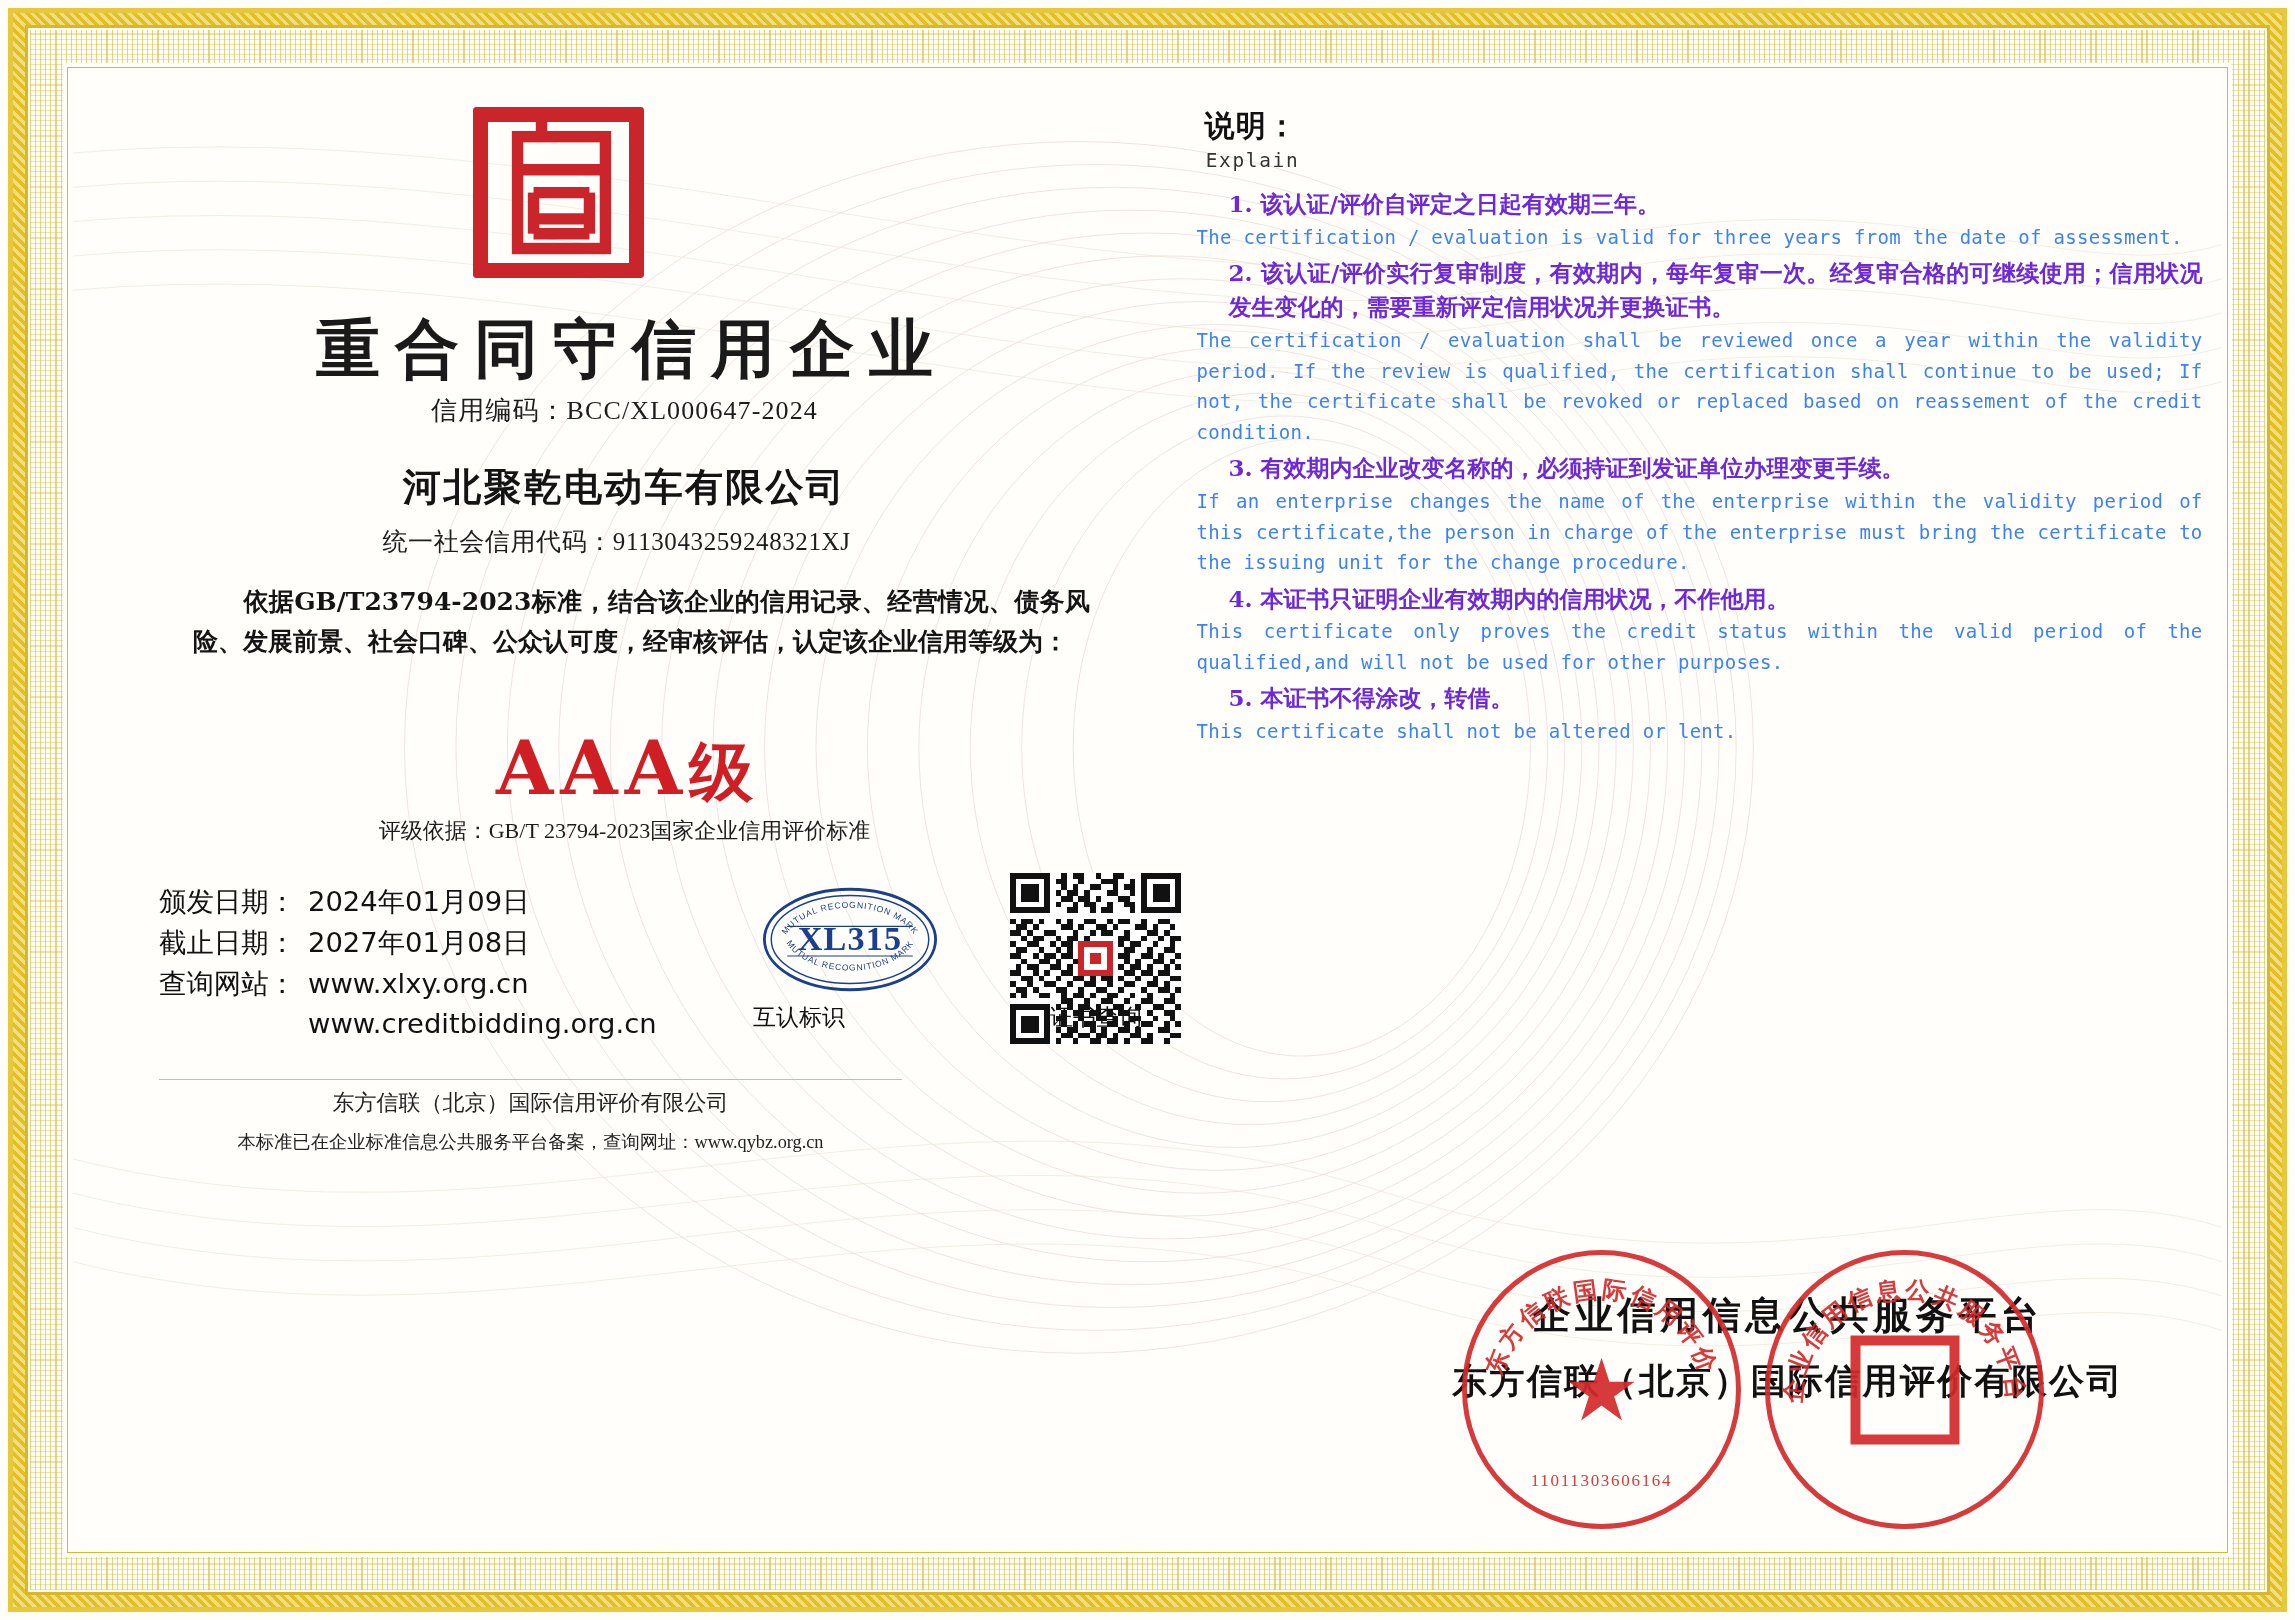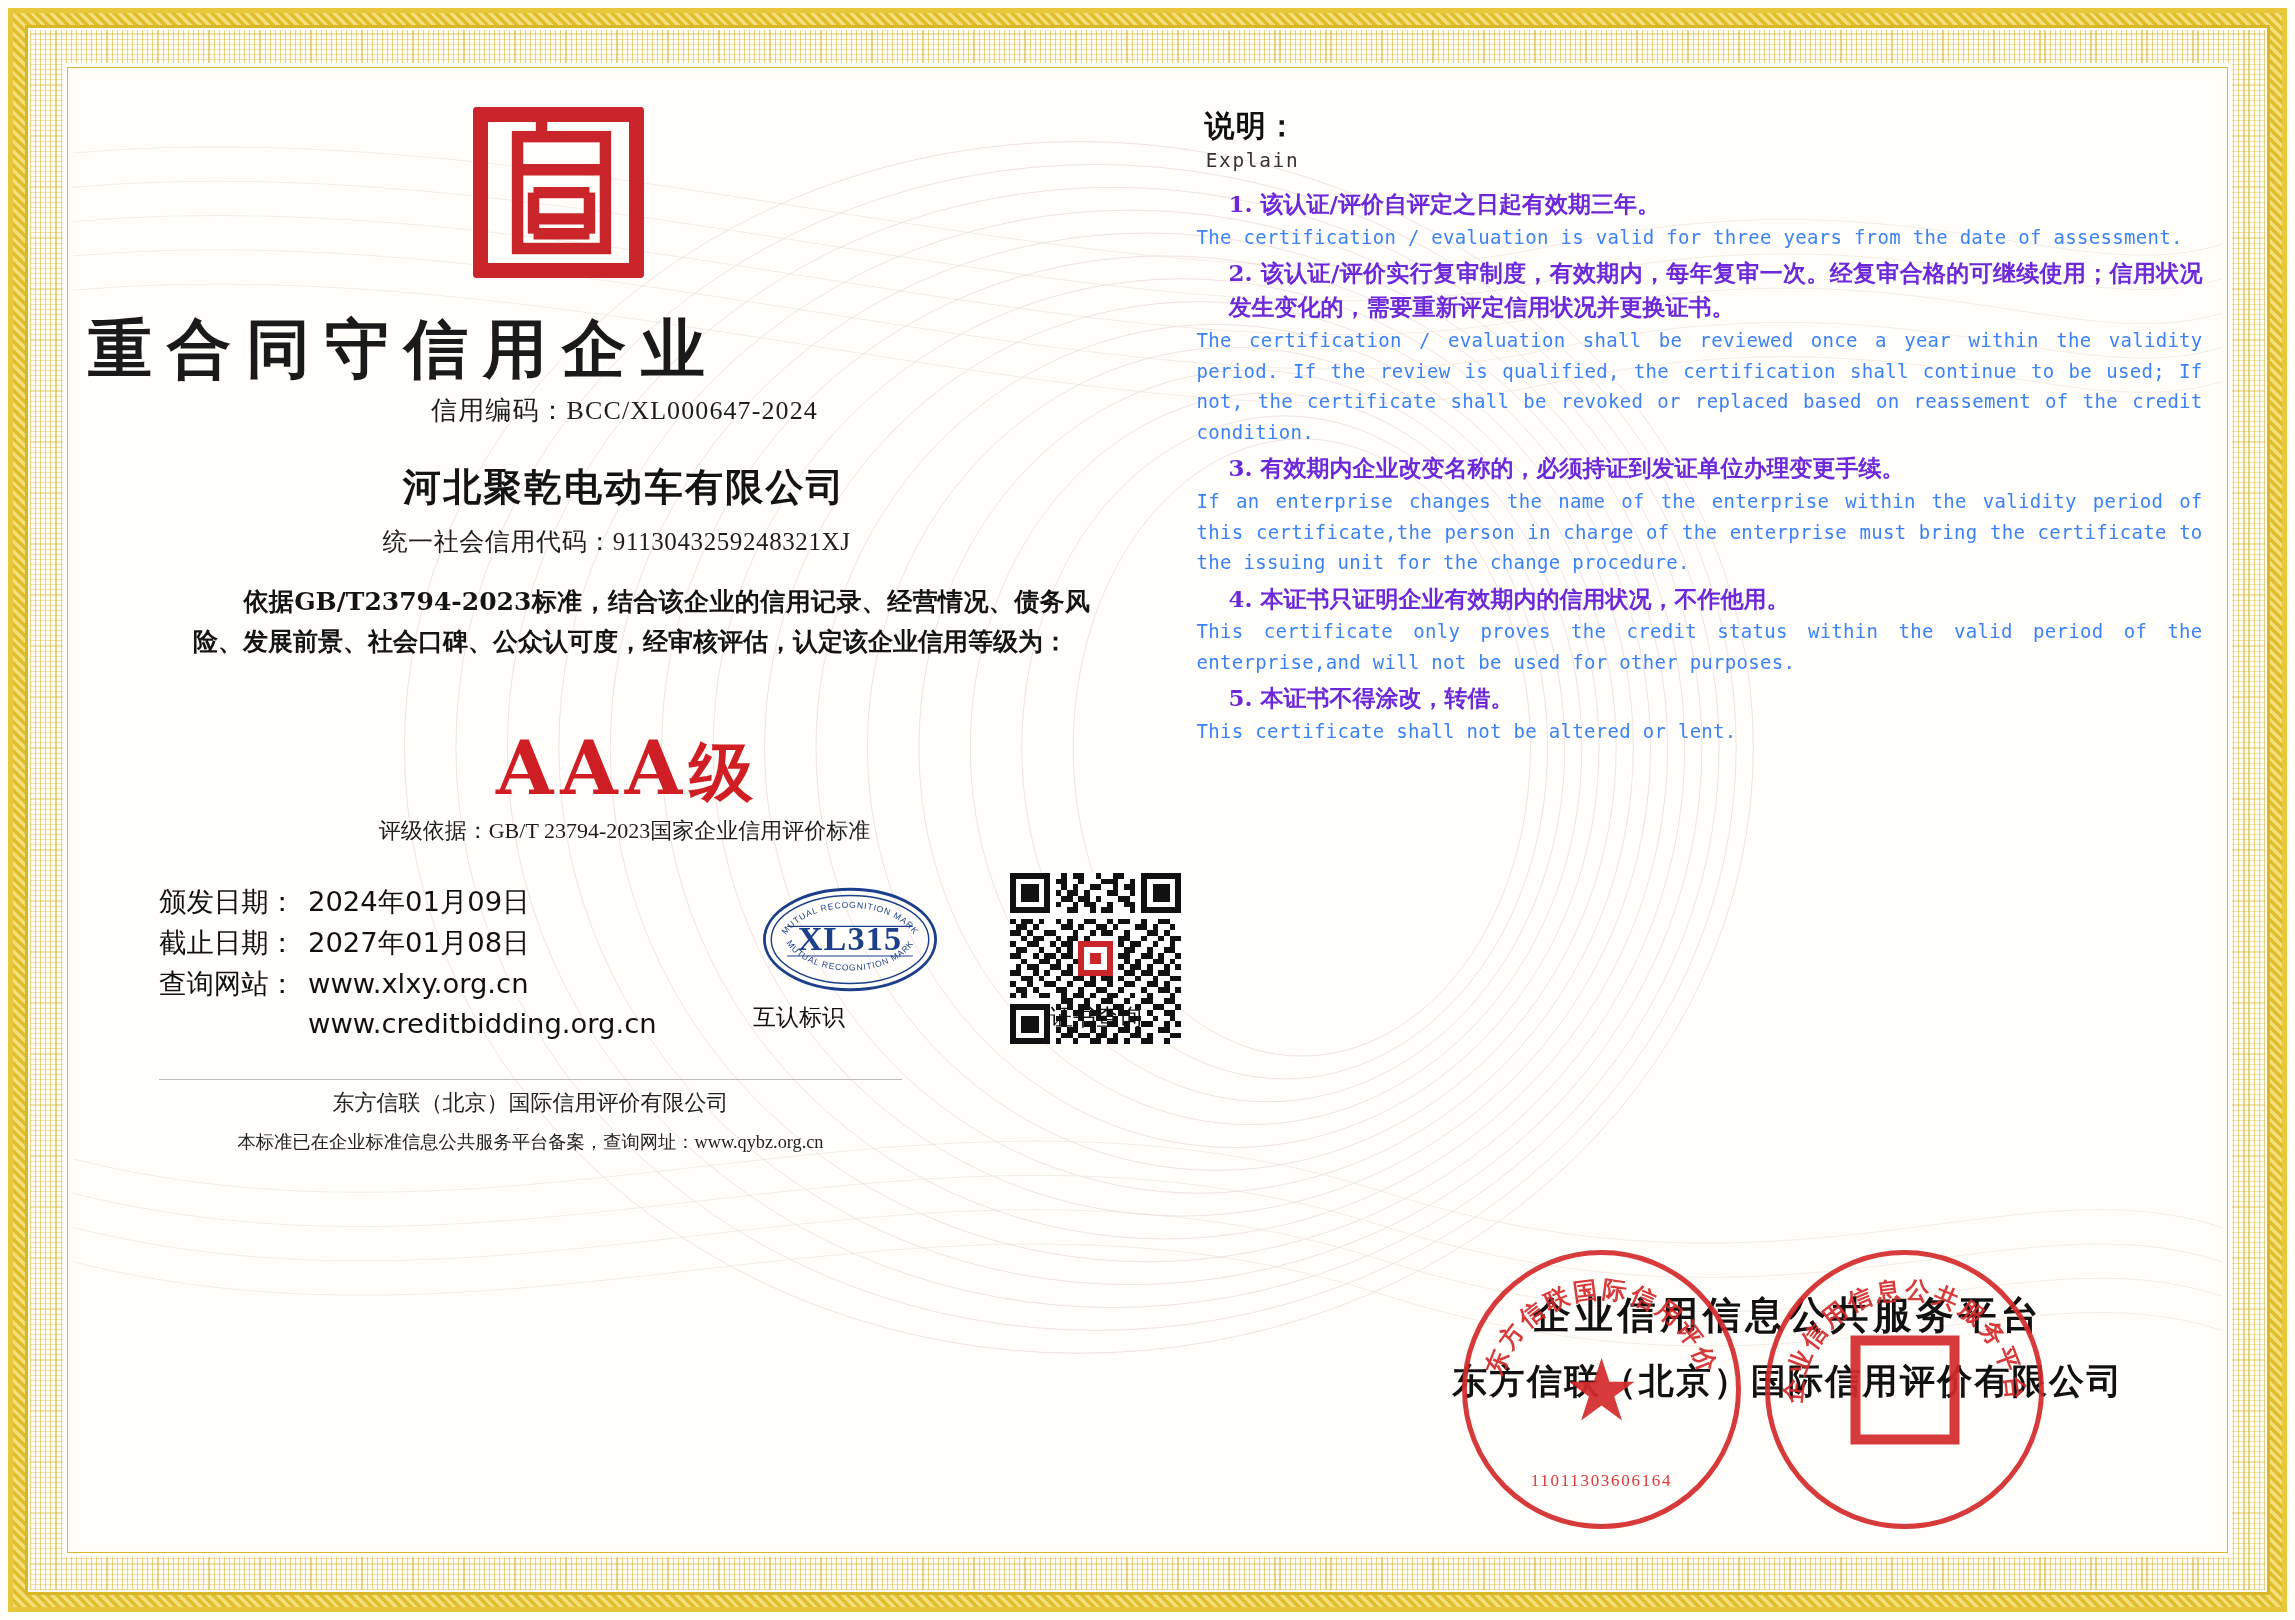--- a/index.html
+++ b/index.html
@@ -57,21 +57,21 @@
 
   
   .logo-wrap{position:absolute;left:377px;top:34px;width:223px;height:194px;}
   .logo-square{
     position:absolute;left:23px;top:0;width:171px;height:171px;
     border:15px solid #c9252b;box-sizing:border-box;border-radius:3.4px;
   }
 
   
   .main-title{
-    position:absolute;left:0;right:0;top:233px;text-align:left;
+    position:absolute;left:0;right:0;top:233px;text-align:center;
     font-family:"DejaVu Serif","Liberation Serif",serif;
     font-weight:bold;font-size:64px;letter-spacing:15px;color:#1a1a1a;
     text-indent:15px;
   }
   .credit-no{
     position:absolute;left:0;right:0;top:320px;text-align:center;
     font-family:"Liberation Serif",serif;font-size:26px;color:#1d1d1d;letter-spacing:1.1px;
   }
   .company{
     position:absolute;left:0;right:0;top:389px;text-align:center;
@@ -540,21 +540,21 @@
         <div class="item">
           <div class="cn">2. 该认证/评价实行复审制度，有效期内，每年复审一次。经复审合格的可继续使用；信用状况发生变化的，需要重新评定信用状况并更换证书。</div>
           <div class="en">The certification / evaluation shall be reviewed once a year within the validity period. If the review is qualified,  the certification shall continue to be used; If not, the certificate shall be revoked or replaced based on reassement of the credit condition.</div>
         </div>
         <div class="item">
           <div class="cn">3. 有效期内企业改变名称的，必须持证到发证单位办理变更手续。</div>
           <div class="en">If an enterprise changes the name of the enterprise within the validity period of this certificate,the person in charge of the enterprise must bring the certificate to the issuing unit for the change procedure.</div>
         </div>
         <div class="item">
           <div class="cn">4. 本证书只证明企业有效期内的信用状况，不作他用。</div>
-          <div class="en">This certificate only proves the credit status within the valid period of the enterprise,and will not be used for other purposes.</div>
+          <div class="en">This certificate only proves the credit status within the valid period of the qualified,and will not be used for other purposes.</div>
         </div>
         <div class="item">
           <div class="cn">5. 本证书不得涂改，转借。</div>
           <div class="en">This certificate shall not be altered or lent.</div>
         </div>
       </div>
     </div>
 
     <div class="org-block">
       <div class="org-1">企业信用信息公共服务平台</div>

